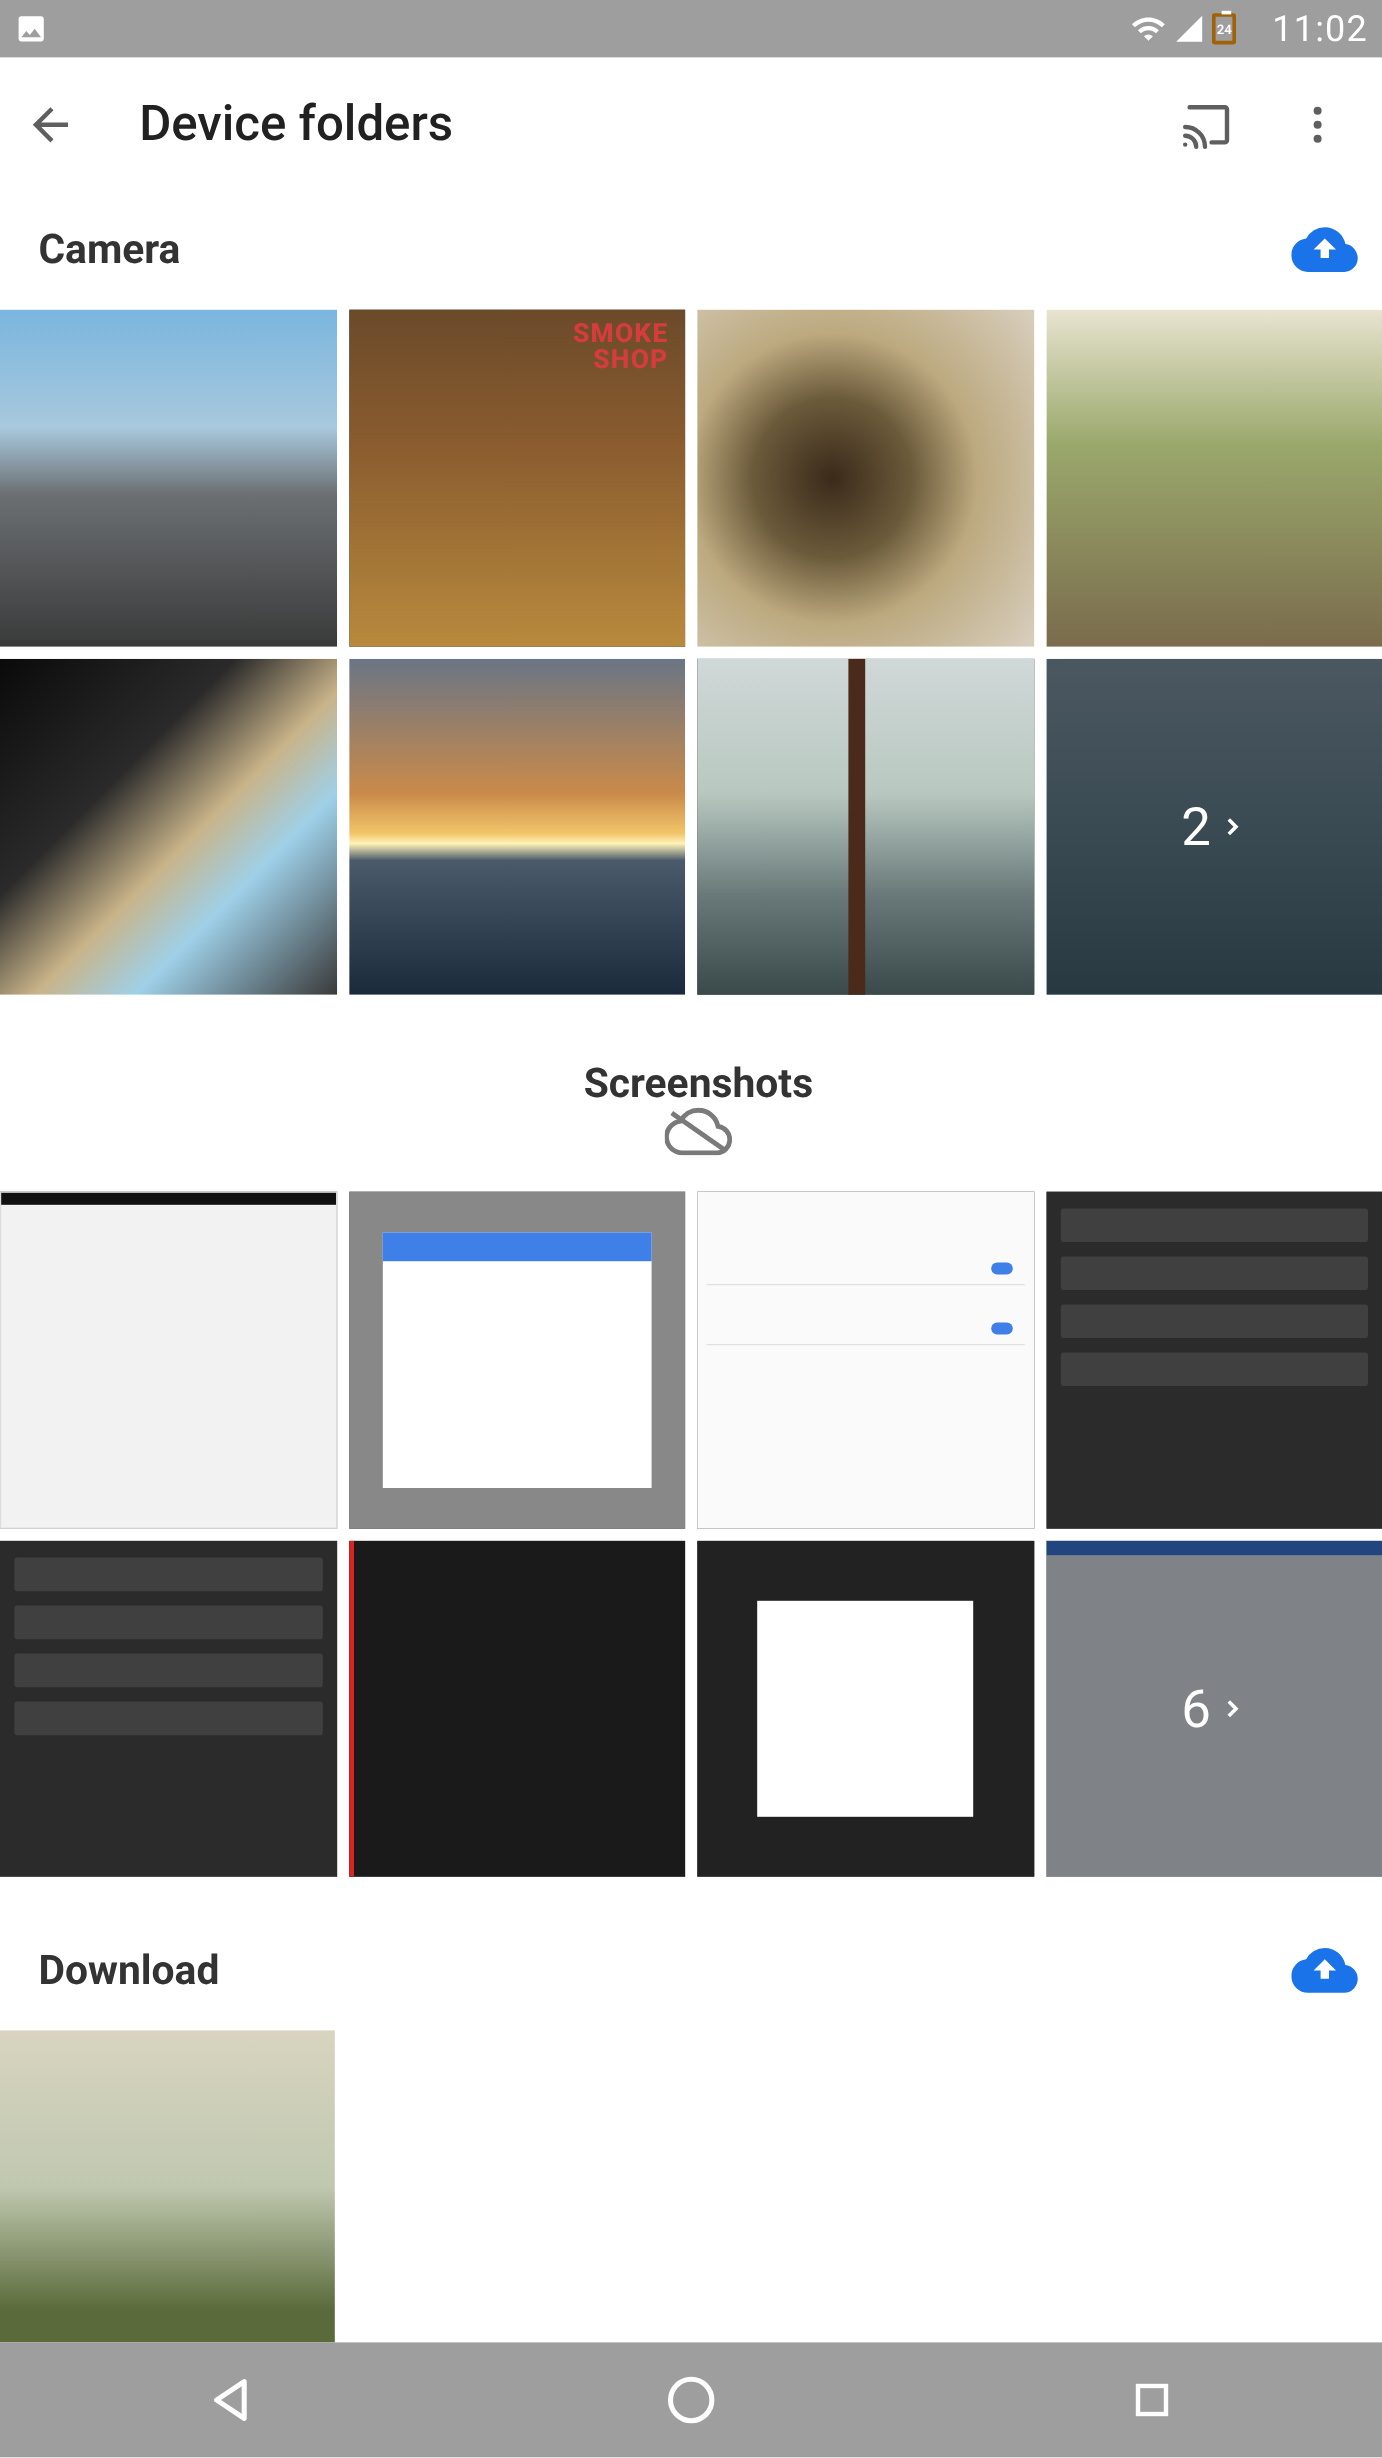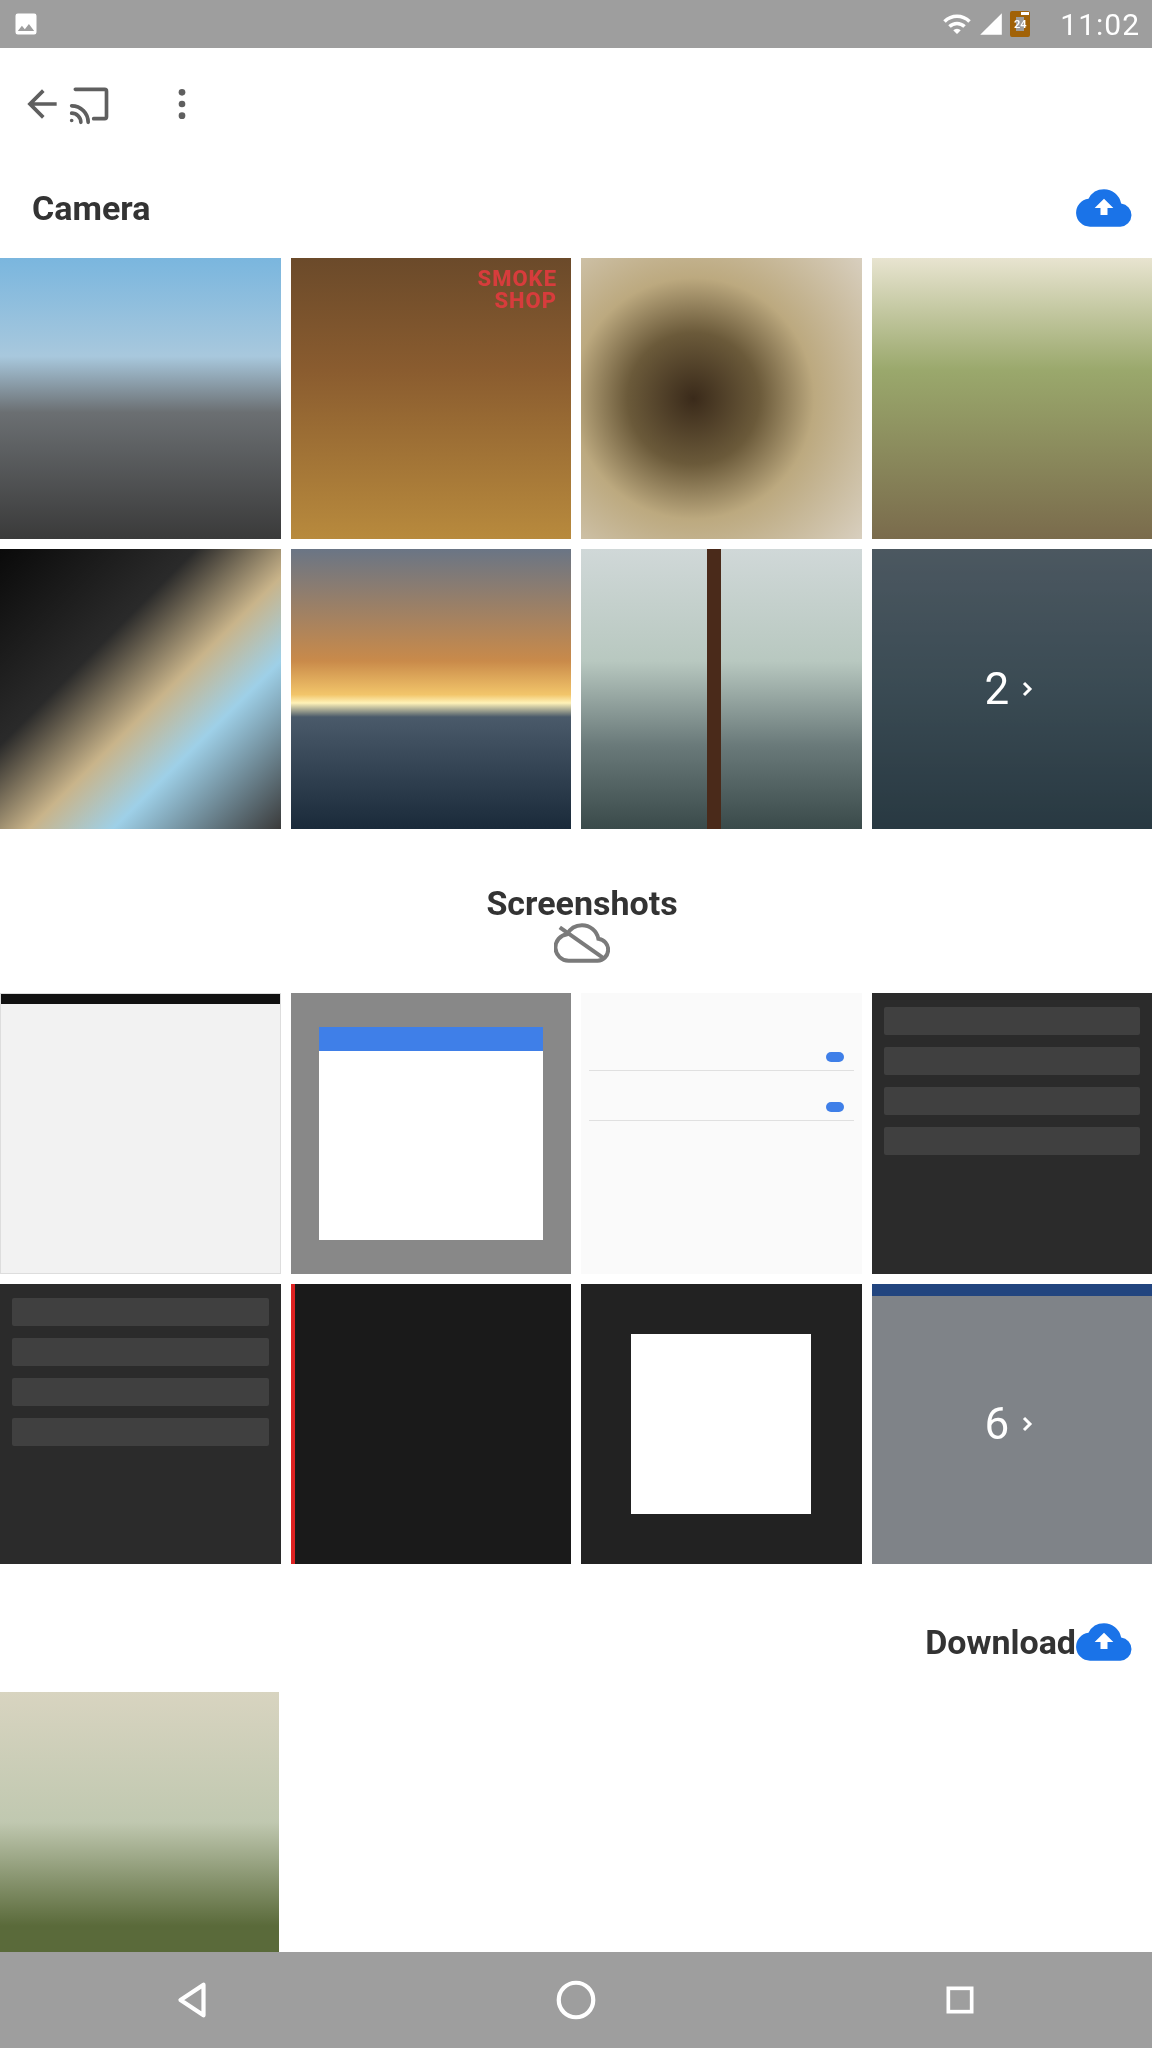--- a/index.html
+++ b/index.html
@@ -143,21 +143,21 @@
     bottom: 0;
     height: 96px;
     background: #9e9e9e;
     display: flex;
     align-items: center;
     justify-content: space-around;
   }
   .nav-btn { width: 56px; height: 56px; display: flex; align-items: center; justify-content: center; }
 
   .battery-box {
-    width: 20px; height: 26px; border: 6px solid #a16207; border-radius: 2px; position: relative; display:flex; align-items:center; justify-content:center;
+    width: 20px; height: 26px; border: 3px solid #a16207; border-radius: 2px; position: relative; display:flex; align-items:center; justify-content:center;
   }
   .battery-box::before { content:""; position:absolute; top:-5px; left:5px; width:8px; height:3px; background:#fff;}
   .battery-level { font-size: 11px; color:#fff; font-weight:600;}
 </style>
 </head>
 <body>
 
 <div class="status-bar">
   <div class="status-left">
     <span class="status-icon">
@@ -185,20 +185,21 @@
     <span class="status-time">11:02</span>
   </div>
 </div>
 
 <div class="app-bar">
   <div class="icon-btn">
     <svg width="44" height="44" viewBox="0 0 24 24" fill="#5f5f5f">
         <path d="M20 11H7.83l5.59-5.59L12 4l-8 8 8 8 1.41-1.41L7.83 13H20v-2z"></path>
       </svg>
   </div>
+  <div class="app-bar-title">Device folders</div>
   <div class="app-bar-actions">
     <div class="icon-btn">
       <svg width="44" height="44" viewBox="0 0 24 24" fill="none" stroke="#5f5f5f" stroke-width="2">
           <path d="M2 17a5 5 0 0 1 5 5M2 13a9 9 0 0 1 9 9M2 21h.01M4 4h16a1 1 0 0 1 1 1v14a1 1 0 0 1-1 1h-6" stroke-linecap="round"></path>
         </svg>
     </div>
     <div class="icon-btn">
       <svg width="40" height="40" viewBox="0 0 24 24" fill="#5f5f5f">
           <circle cx="12" cy="5" r="2"></circle>
           <circle cx="12" cy="12" r="2"></circle>
@@ -302,21 +303,21 @@
     <div class="thumb-inner ph-ss-blue"></div>
     <div class="overlay-count">
       <span>6</span>
       <svg width="24" height="24" viewBox="0 0 24 24" fill="none" stroke="#fff" stroke-width="3">
           <path d="M9 6l6 6-6 6"></path>
         </svg>
     </div>
   </div>
 </div>
 
-<div class="section-header" style="padding-top:44px;justify-content:flex-end;">
+<div class="section-header" style="padding-top:44px;">
   <div class="section-title">Download</div>
   <div class="cloud-badge">
     <svg width="56" height="40" viewBox="0 0 24 16">
         <path fill="#1a73e8" d="M19.35 6.04A7.49 7.49 0 0 0 12 0a7.5 7.5 0 0 0-6.65 4.04A6 6 0 0 0 6 16h13a5 5 0 0 0 .35-9.96z"></path>
         <path fill="#fff" d="M12 4l-4 4h2.5v3h3V8H16l-4-4z"></path>
       </svg>
   </div>
 </div>
 <div class="download-area" style="height:120px;">
   <div class="download-thumb"></div>

